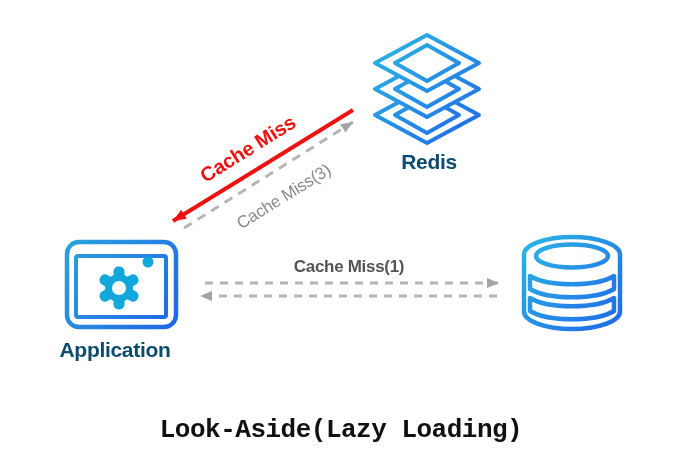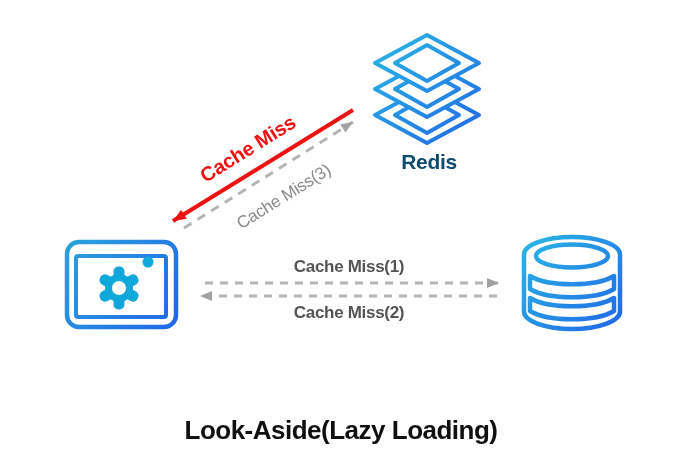--- a/index.html
+++ b/index.html
@@ -41,20 +41,21 @@
     font-weight:400;
     color:#8A8A8A;
     transform:translate(-50%,-50%) rotate(-32deg);
     letter-spacing:-0.2px;
   }
   .title-label{
     font-size:26px;
     font-weight:700;
     color:#101010;
     letter-spacing:-0.5px;
+    font-family:Liberation Mono, monospace;
   }
 </style>
 </head>
 <body>
 
 <div id="stage">
 
   <svg class="abs" style="left:0;top:0" width="686" height="468" viewBox="0 0 686 468">
     <defs>
       <marker id="headRed" viewBox="0 0 14 12" refX="13" refY="6" markerWidth="15" markerHeight="13" markerUnits="userSpaceOnUse" orient="auto">
@@ -133,21 +134,21 @@
       <path d="M12 68 A48 16 0 0 0 96 68 L96 81 A48 16 0 0 1 12 81 Z" fill="none"></path>
     </g>
   </svg>
 
   <div class="label red-label" style="left:248px;top:149px">Cache Miss</div>
 
   <div class="label gray-diag-label" style="left:284px;top:197px">Cache Miss(3)</div>
 
   <div class="label hflow-label" style="left:349px;top:267px">Cache Miss(1)</div>
 
-  <div class="label hflow-label" style="left:349px;top:313px">Cache Miss(2)</div>
 
   <div class="label node-label" style="left:429px;top:162px">Redis</div>
 
+  <div class="label node-label" style="left:115px;top:350px">Application</div>
 
 
   <div class="label title-label" style="left:341px;top:430px">Look-Aside(Lazy Loading)</div>
 
 </div>
 
 </body></html>

